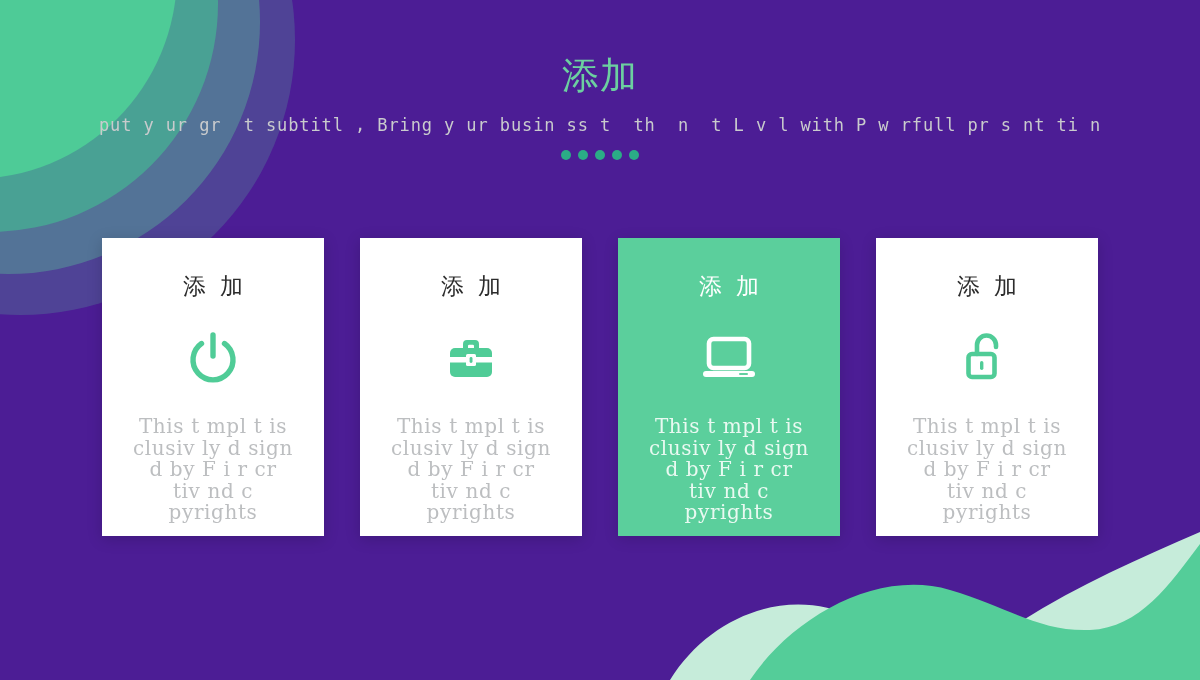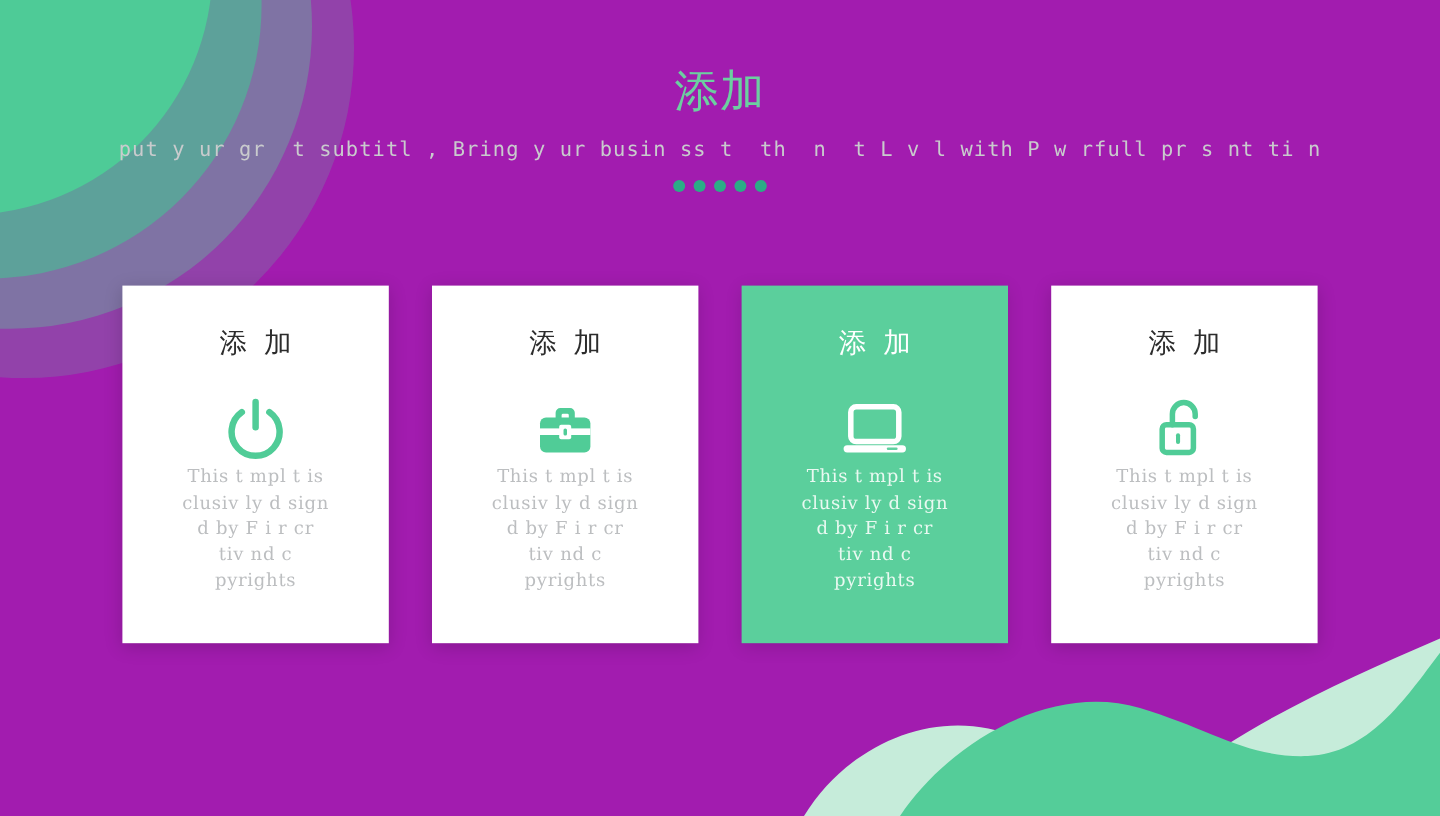--- a/index.html
+++ b/index.html
@@ -9,21 +9,21 @@
     height: 680px;
     overflow: hidden;
     background: #ffffff;
     font-family: "Liberation Sans", sans-serif;
   }
 
   #slide {
     position: relative;
     width: 1200px;
     height: 680px;
-    background: #a21caf;
+    background: #4c1d95;
     overflow: hidden;
   }
 
   
   .deco-layer {
     position: absolute;
     pointer-events: none;
   }
 
   .blob-tl {
@@ -125,23 +125,24 @@
     margin-top: 26px;
     height: 60px;
     display: flex;
     align-items: center;
     justify-content: center;
   }
 
   .card-icon svg { display: block; }
 
   .card-body {
+    margin-top: 29px;
     width: 182px;
     text-align: center;
-    font-size: 15px;
+    font-size: 20px;
     line-height: 21.5px;
     color: #bcbec0;
     letter-spacing: 0.6px;
     font-family: "DejaVu Serif", serif;
     white-space: pre-line;
   }
 
   .card.active .card-body { color: #e9f9f1; }
 </style>
 </head>

